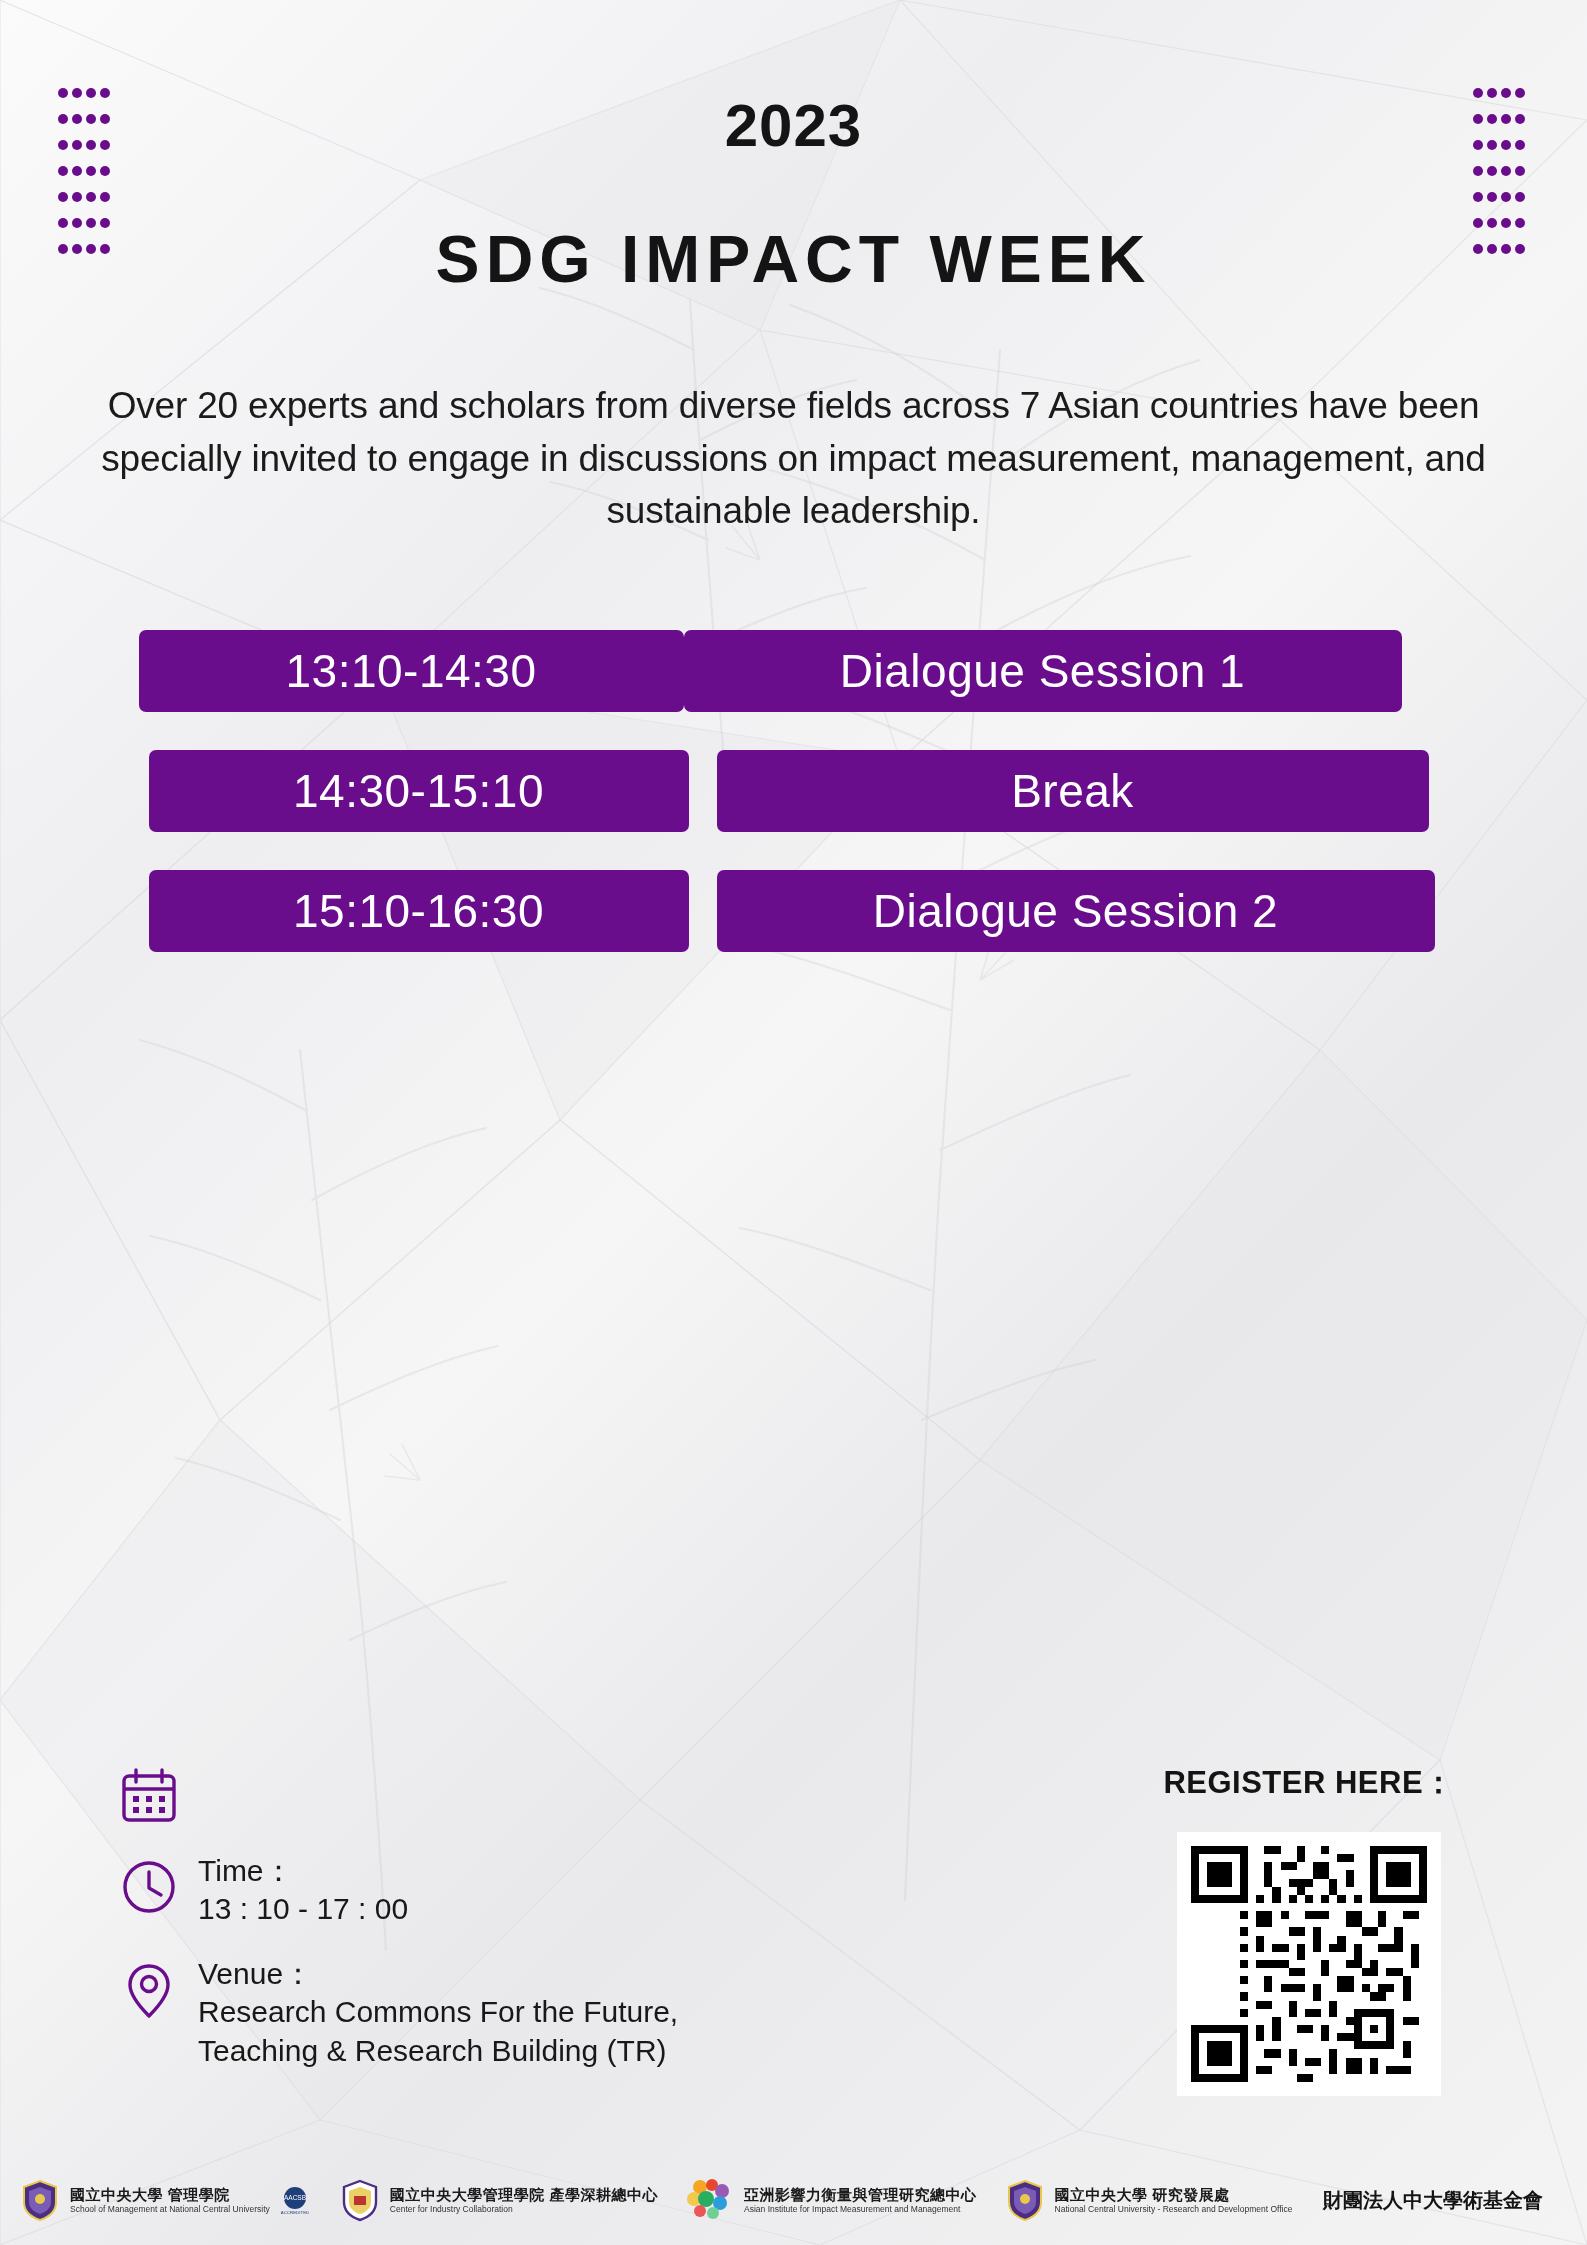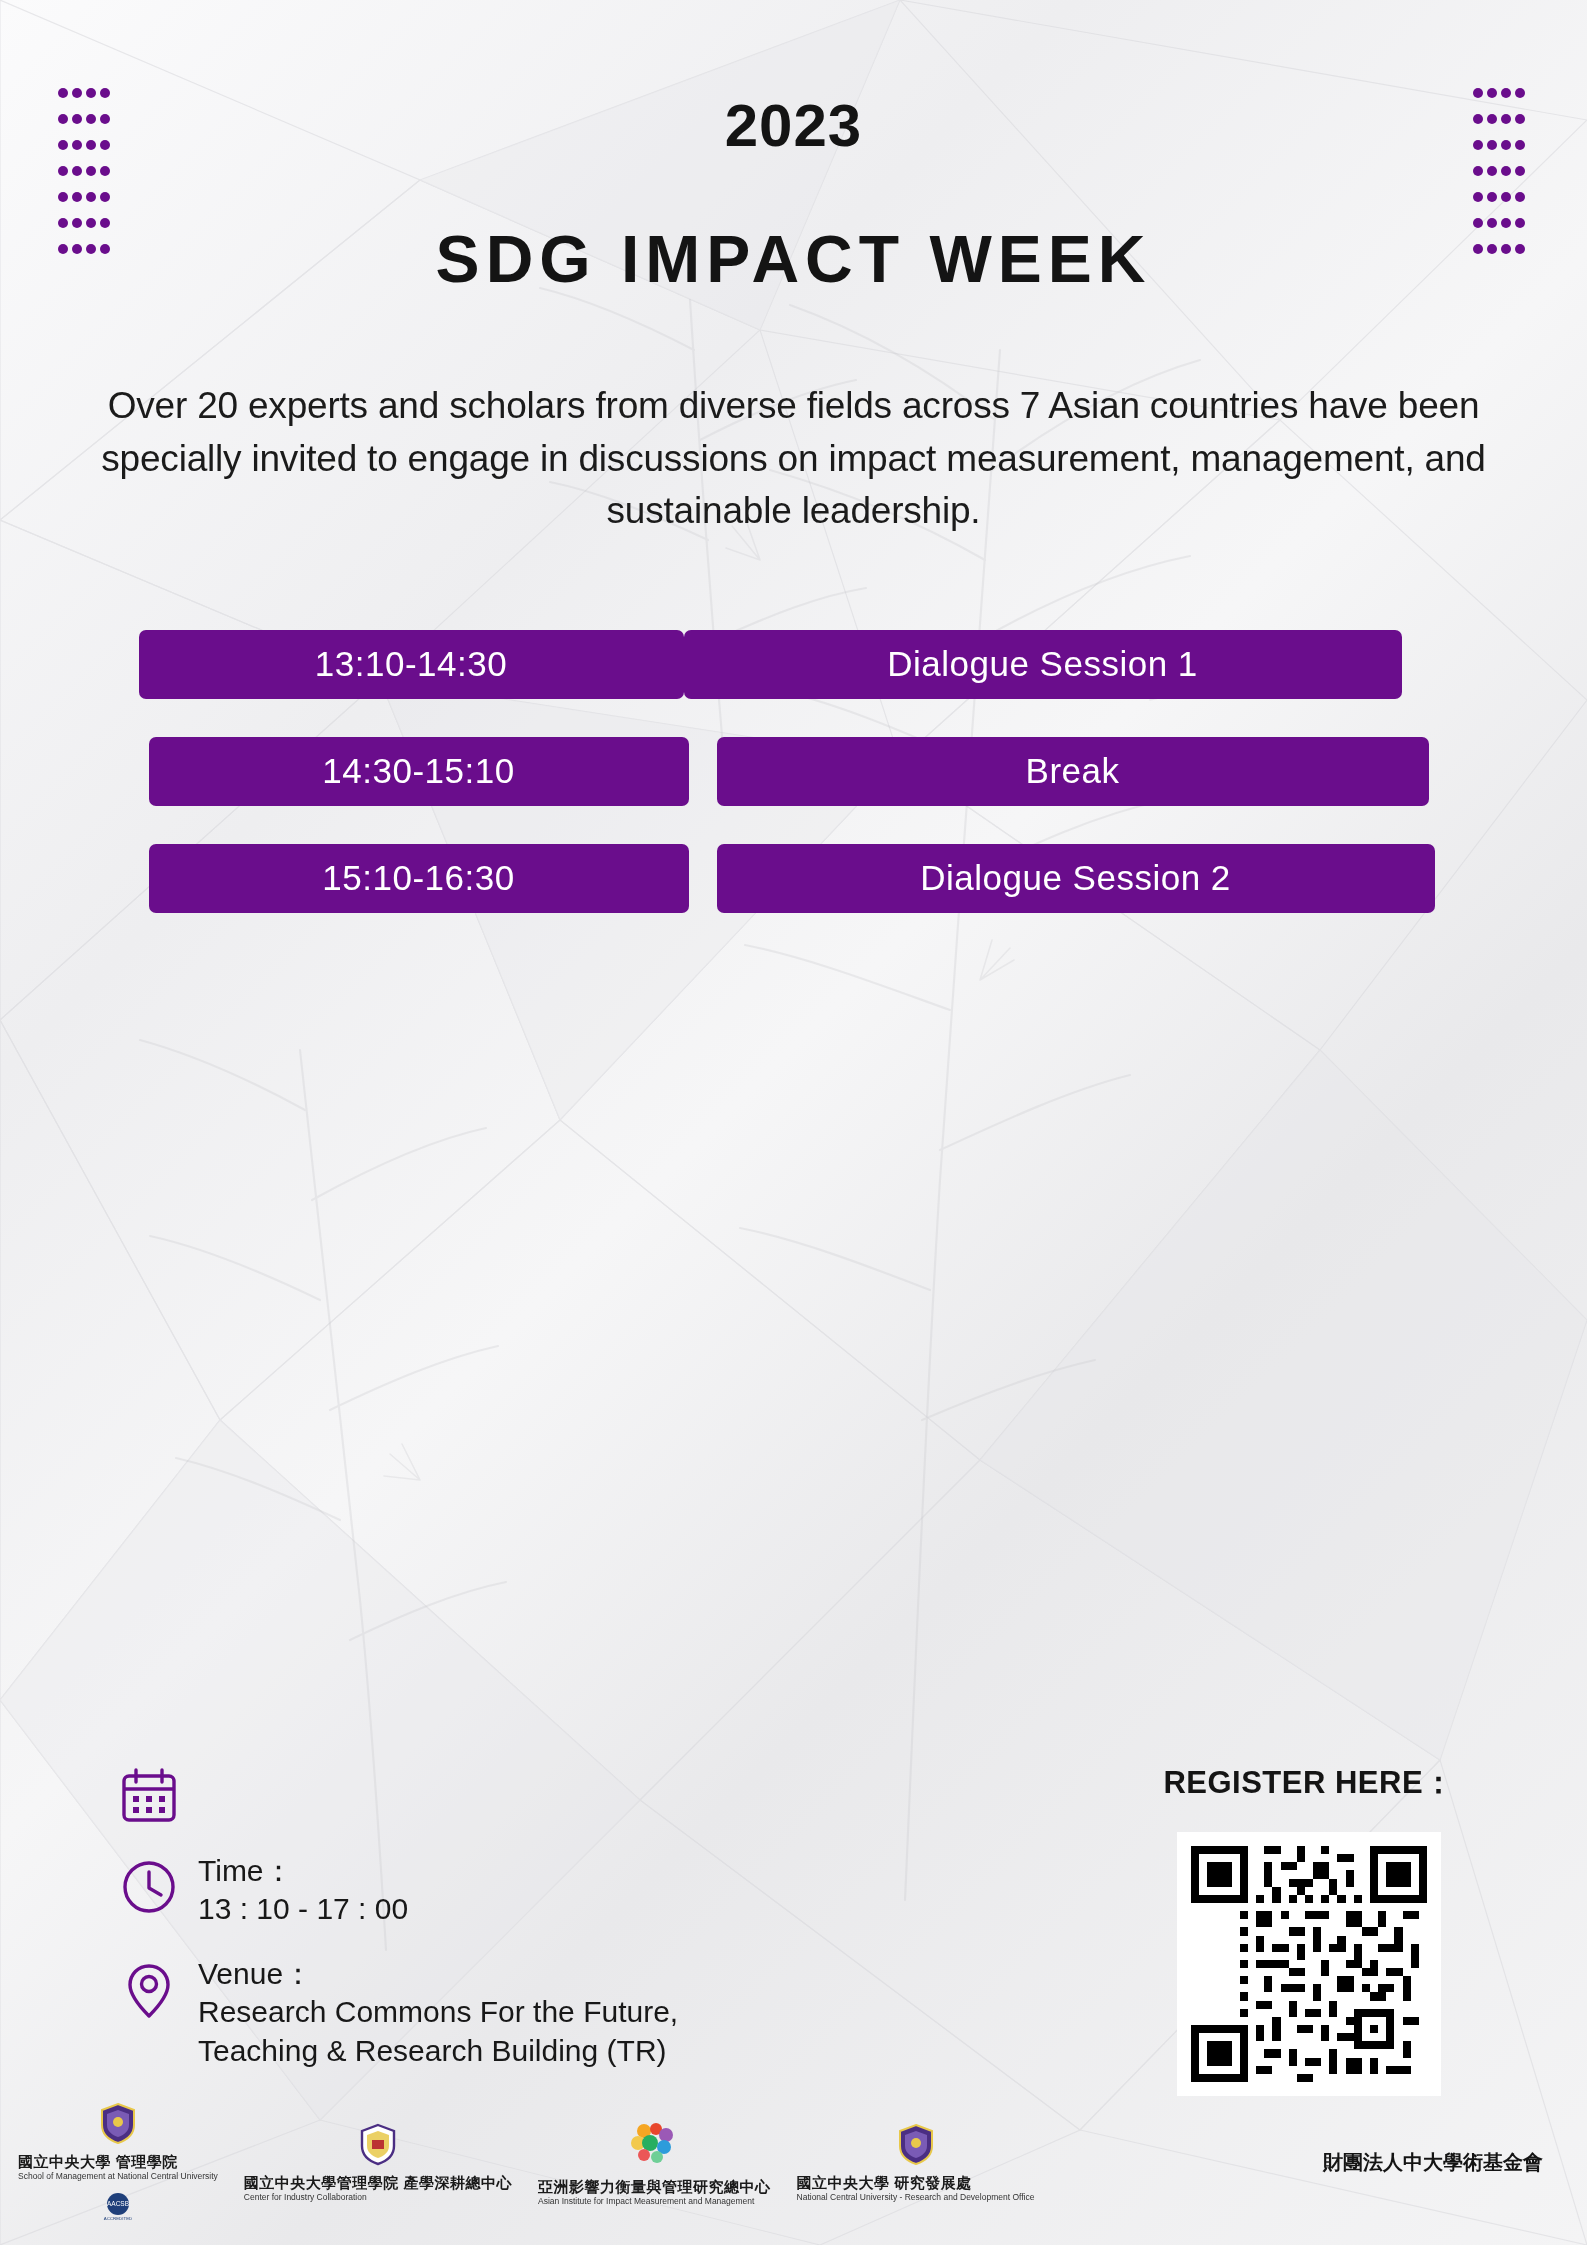--- a/index.html
+++ b/index.html
@@ -102,23 +102,23 @@
     align-items: center;
     margin-bottom: 38px;
   }
   .pill {
     background: #6a0d8c;
     color: #ffffff;
     border-radius: 7px;
     display: flex;
     align-items: center;
     justify-content: center;
-    font-size: 35px;
+    font-size: 46px;
     letter-spacing: 0.5px;
-    height: 69px;
+    height: 82px;
     box-sizing: border-box;
   }
   .pill.time {
     width: 545px;
     font-weight: 400;
   }
   .pill.label {
     width: 718px;
     font-weight: 400;
   }
@@ -202,21 +202,20 @@
     align-items: center;
     padding-left: 18px;
     padding-right: 18px;
     box-sizing: border-box;
     gap: 26px;
   }
   .logo {
     display: flex;
     align-items: center;
     gap: 8px;
-    flex-direction: column;
   }
   .logo .crest {
     width: 44px;
     height: 44px;
     flex: 0 0 44px;
   }
   .logo .logo-text {
     font-size: 11px;
     line-height: 1.18;
     color: #1a1a1a;

